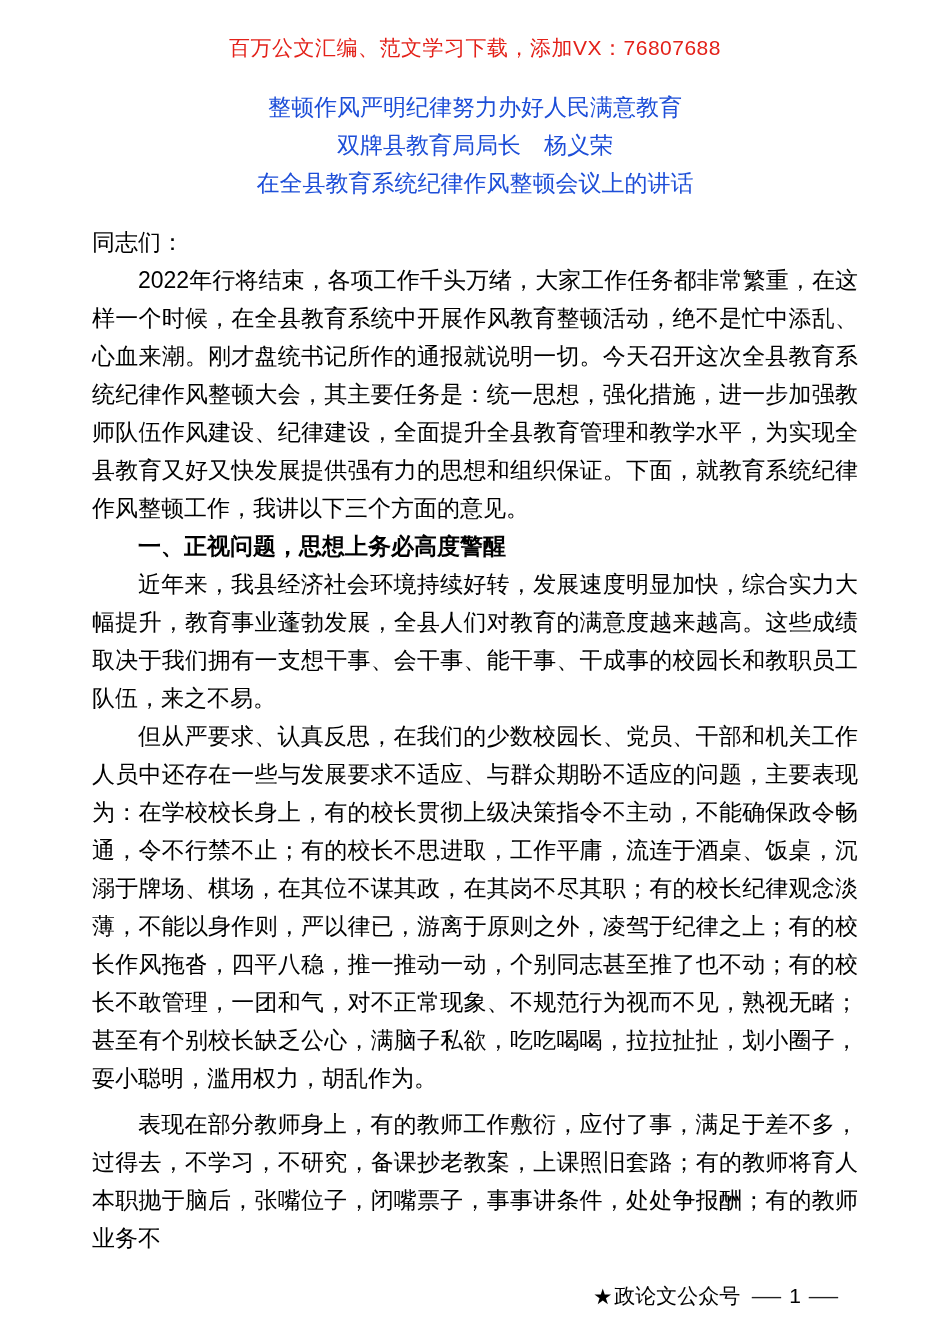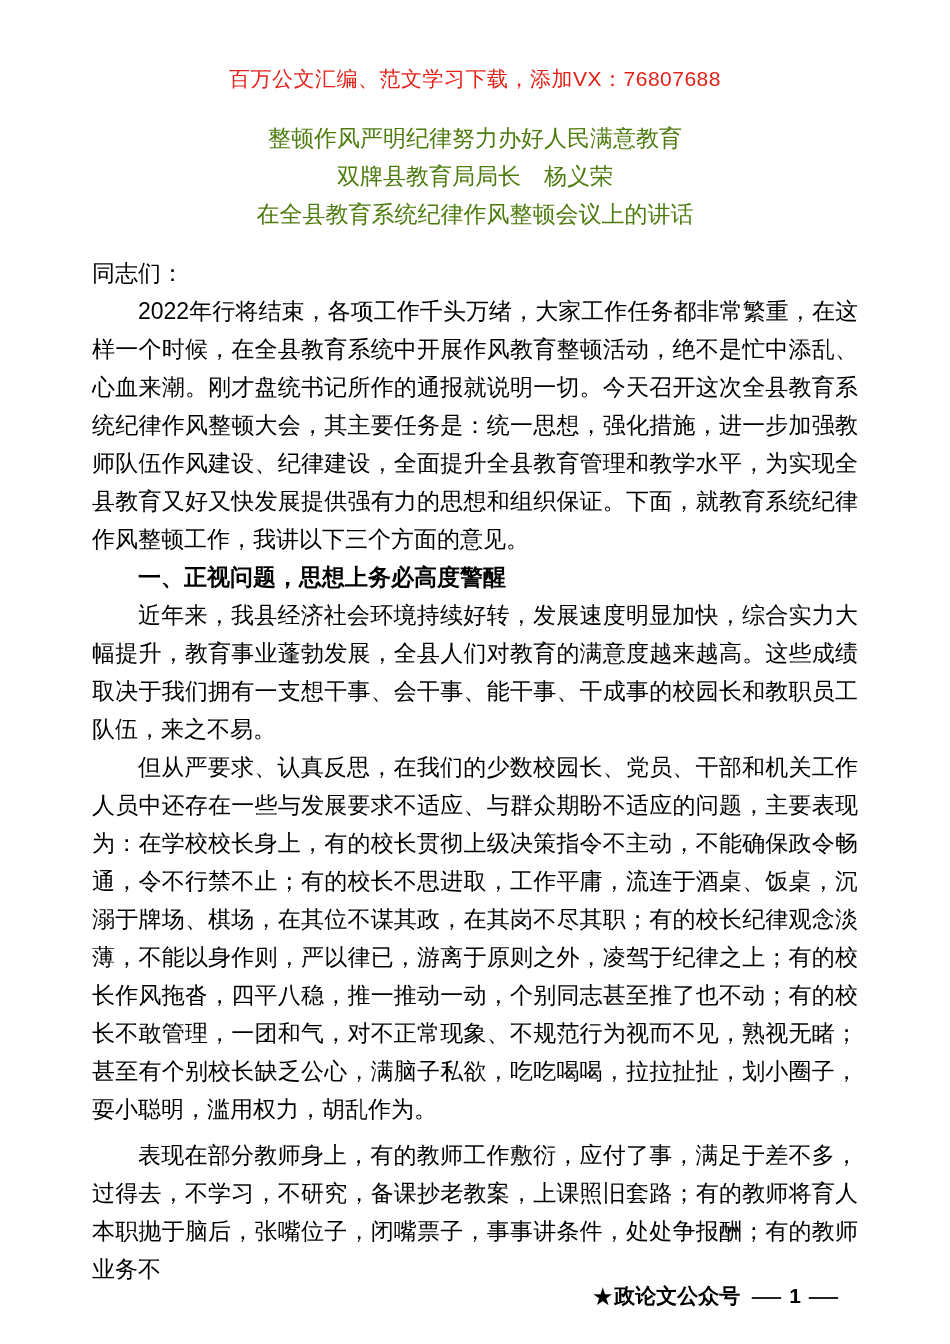--- a/index.html
+++ b/index.html
@@ -12,38 +12,38 @@
     height: 1344px;
     position: relative;
     overflow: hidden;
     font-family: "Liberation Sans", sans-serif;
     color: #000000;
   }
   .doc-page {
     position: absolute;
     inset: 0;
     box-sizing: border-box;
-    padding: 64px 92px 0 92px;
+    padding: 33px 92px 0 92px;
     background: #ffffff;
   }
   .notice {
     margin: 0 0 25px 0;
     text-align: center;
     font-size: 21px;
     line-height: 30px;
     color: #e32119;
     font-weight: 400;
     letter-spacing: 0.5px;
   }
   .title-block p {
     margin: 0;
     text-align: center;
     font-size: 23px;
     line-height: 38px;
-    color: #4d7c0f;
+    color: #1d4ed8;
     white-space: nowrap;
   }
   .content {
     margin-top: 21px;
     font-size: 23px;
     line-height: 38px;
     text-align: justify;
     color: #000000;
   }
   .content p {
@@ -60,21 +60,20 @@
     margin-top: 8px;
   }
   .page-footer {
     position: absolute;
     top: 1283px;
     right: 104px;
     font-size: 21px;
     line-height: 26px;
     color: #000000;
     white-space: nowrap;
-    font-weight: bold;
   }
   .page-footer .star {
     font-size: 19px;
     margin-right: 2px;
   }
   .page-footer .dash {
     display: inline-block;
     margin: 0 12px;
     color: #222222;
     transform: scaleX(1.4);

